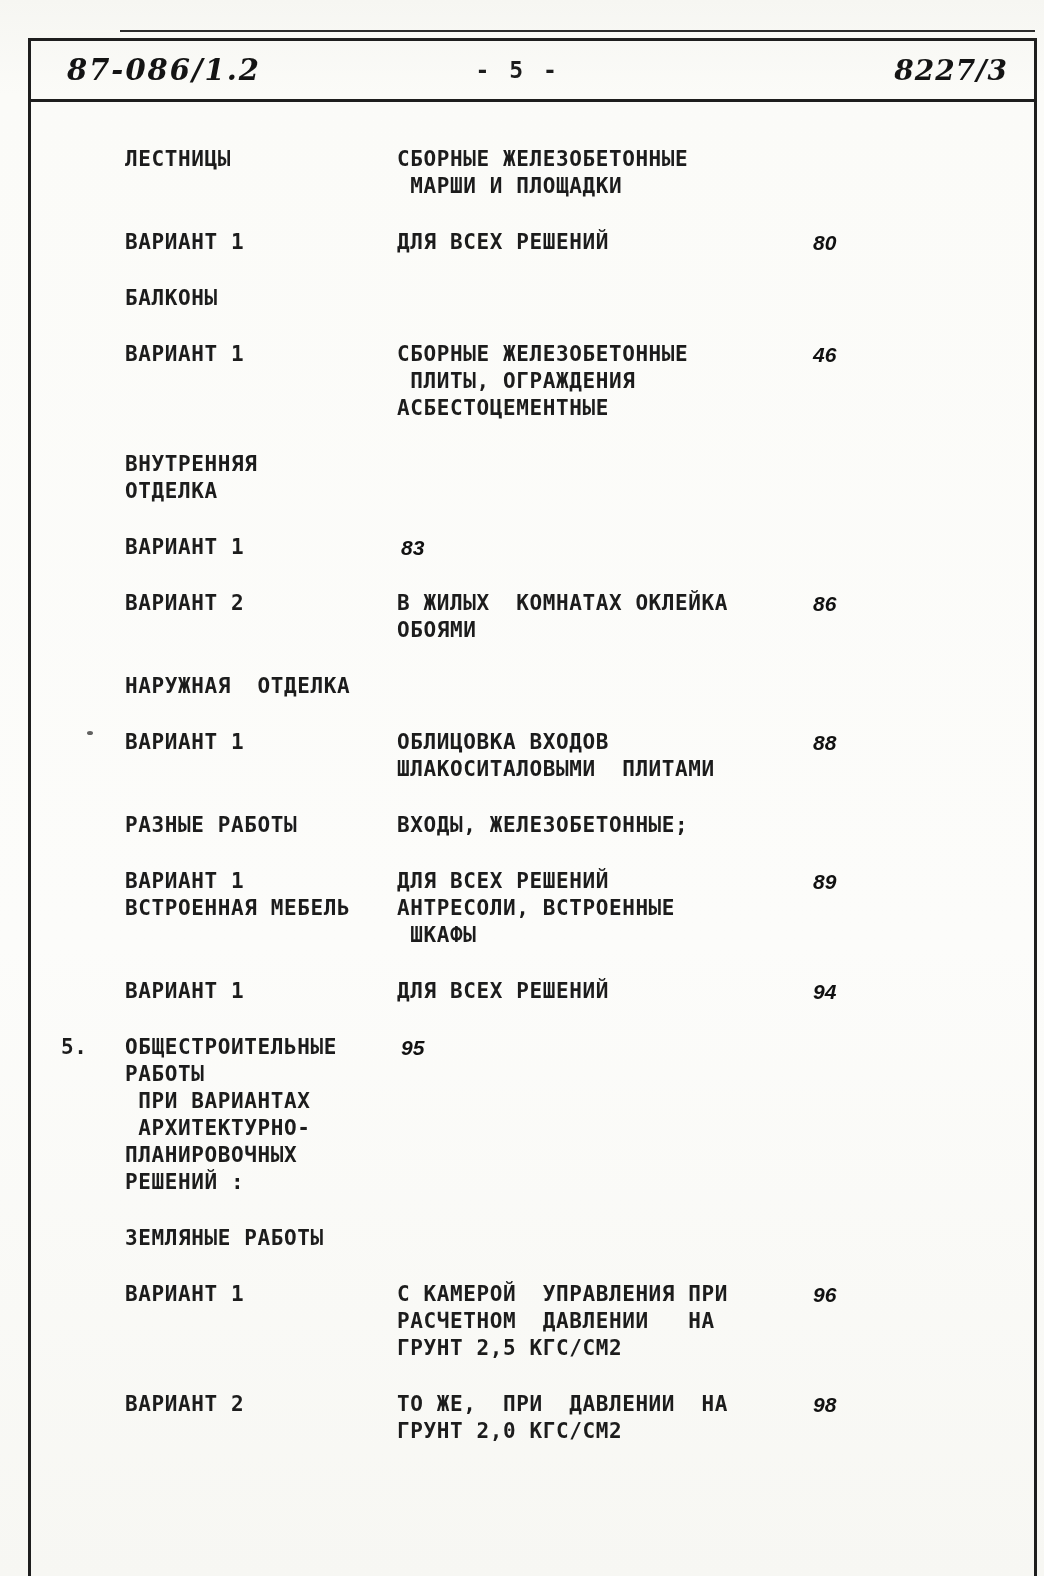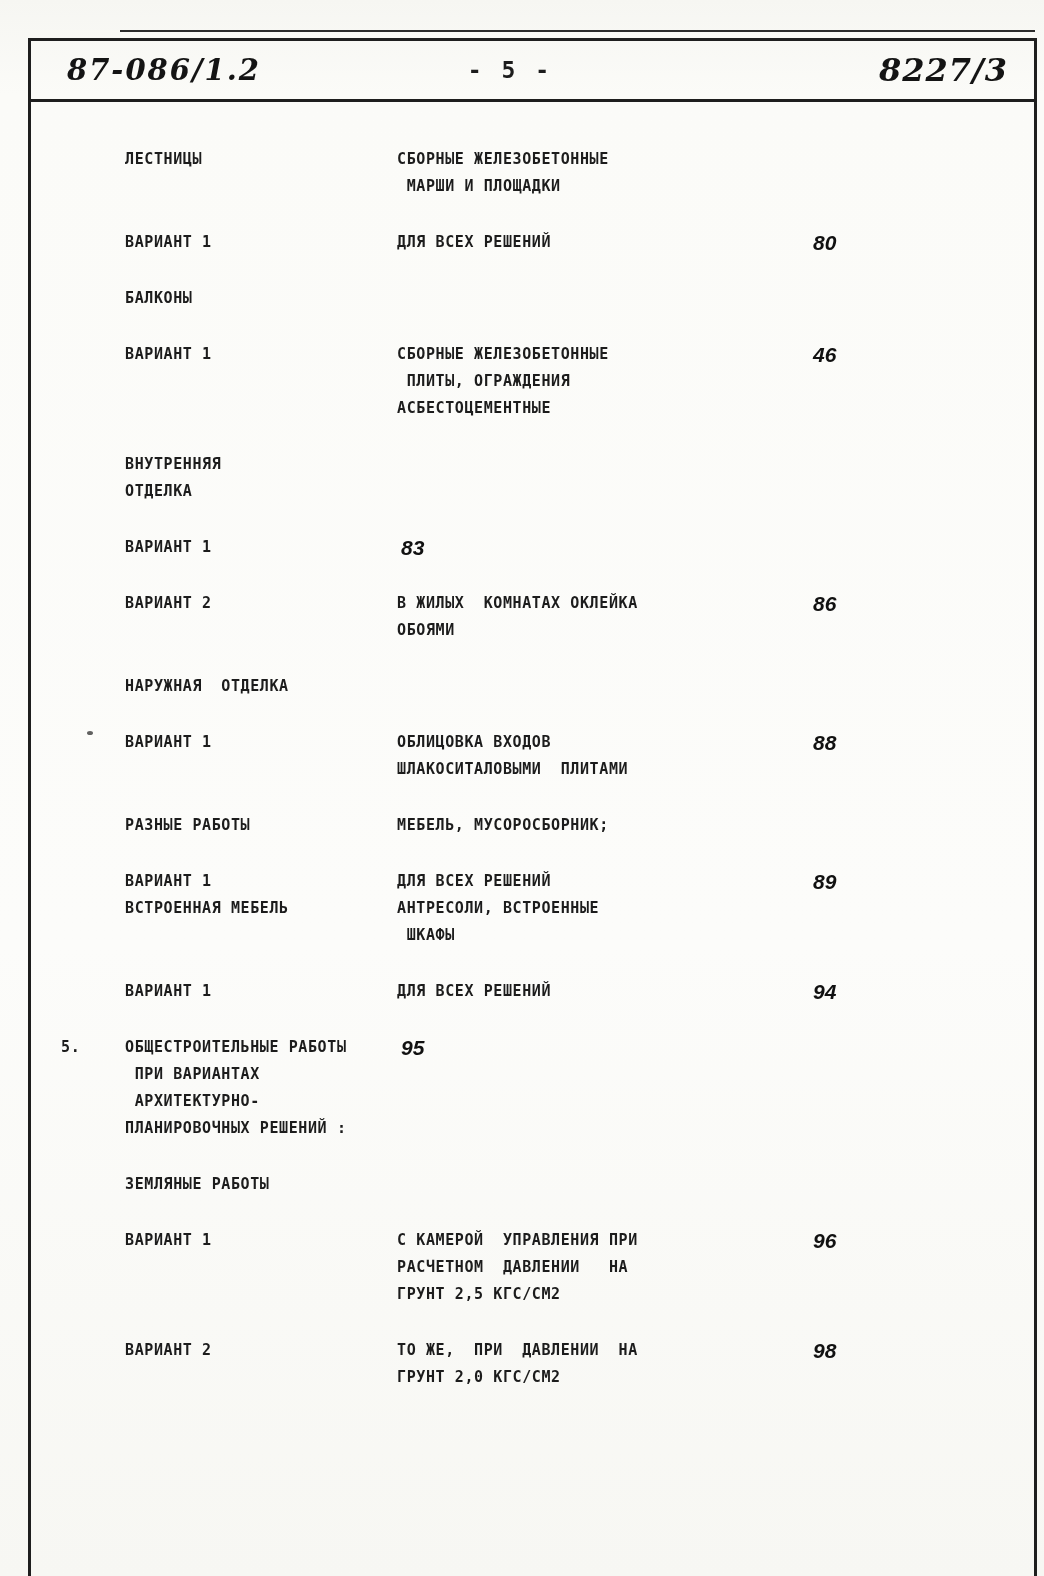--- a/index.html
+++ b/index.html
@@ -46,34 +46,34 @@
     font-weight: bold;
     color: #141414;
   }
   .doc-number { font-size: 29px; letter-spacing: 2px; }
   .center-page-number {
     font-size: 23px;
     font-weight: 600;
     letter-spacing: 3px;
     transform: translateX(-60px);
   }
-  .stamp-number { font-size: 32px; letter-spacing: 1px; }
+  .stamp-number { font-size: 28px; letter-spacing: 1px; }
 
   .toc-body {
     position: relative;
     padding: 44px 10px 0 6px;
   }
   .toc-row {
     display: grid;
     grid-template-columns: 88px 272px 412px 1fr;
     margin-bottom: 29px;
     align-items: start;
   }
   .col-num, .col-label, .col-desc {
-    font-size: 15px;
+    font-size: 21px;
     font-weight: 600;
     letter-spacing: 0.6px;
     line-height: 27px;
     white-space: pre-wrap;
   }
   .col-num { padding-left: 24px; }
   .col-page {
     font-family: Liberation Sans, sans-serif;
     font-style: italic;
     font-weight: bold;
@@ -171,21 +171,21 @@
     <div class="col-num"></div>
     <div class="col-label">ВАРИАНТ 1</div>
     <div class="col-desc">ОБЛИЦОВКА ВХОДОВ
 ШЛАКОСИТАЛОВЫМИ  ПЛИТАМИ</div>
     <div class="col-page">88</div>
   </div>
 
   <div class="toc-row">
     <div class="col-num"></div>
     <div class="col-label">РАЗНЫЕ РАБОТЫ</div>
-    <div class="col-desc">МЕБЕЛЬ, МУСОРОСБОРНИК;</div>
+    <div class="col-desc">ВХОДЫ, ЖЕЛЕЗОБЕТОННЫЕ;</div>
     <div class="col-page"></div>
   </div>
 
   <div class="toc-row">
     <div class="col-num"></div>
     <div class="col-label">ВАРИАНТ 1
 ВСТРОЕННАЯ МЕБЕЛЬ</div>
     <div class="col-desc">ДЛЯ ВСЕХ РЕШЕНИЙ
 АНТРЕСОЛИ, ВСТРОЕННЫЕ
  ШКАФЫ</div>

